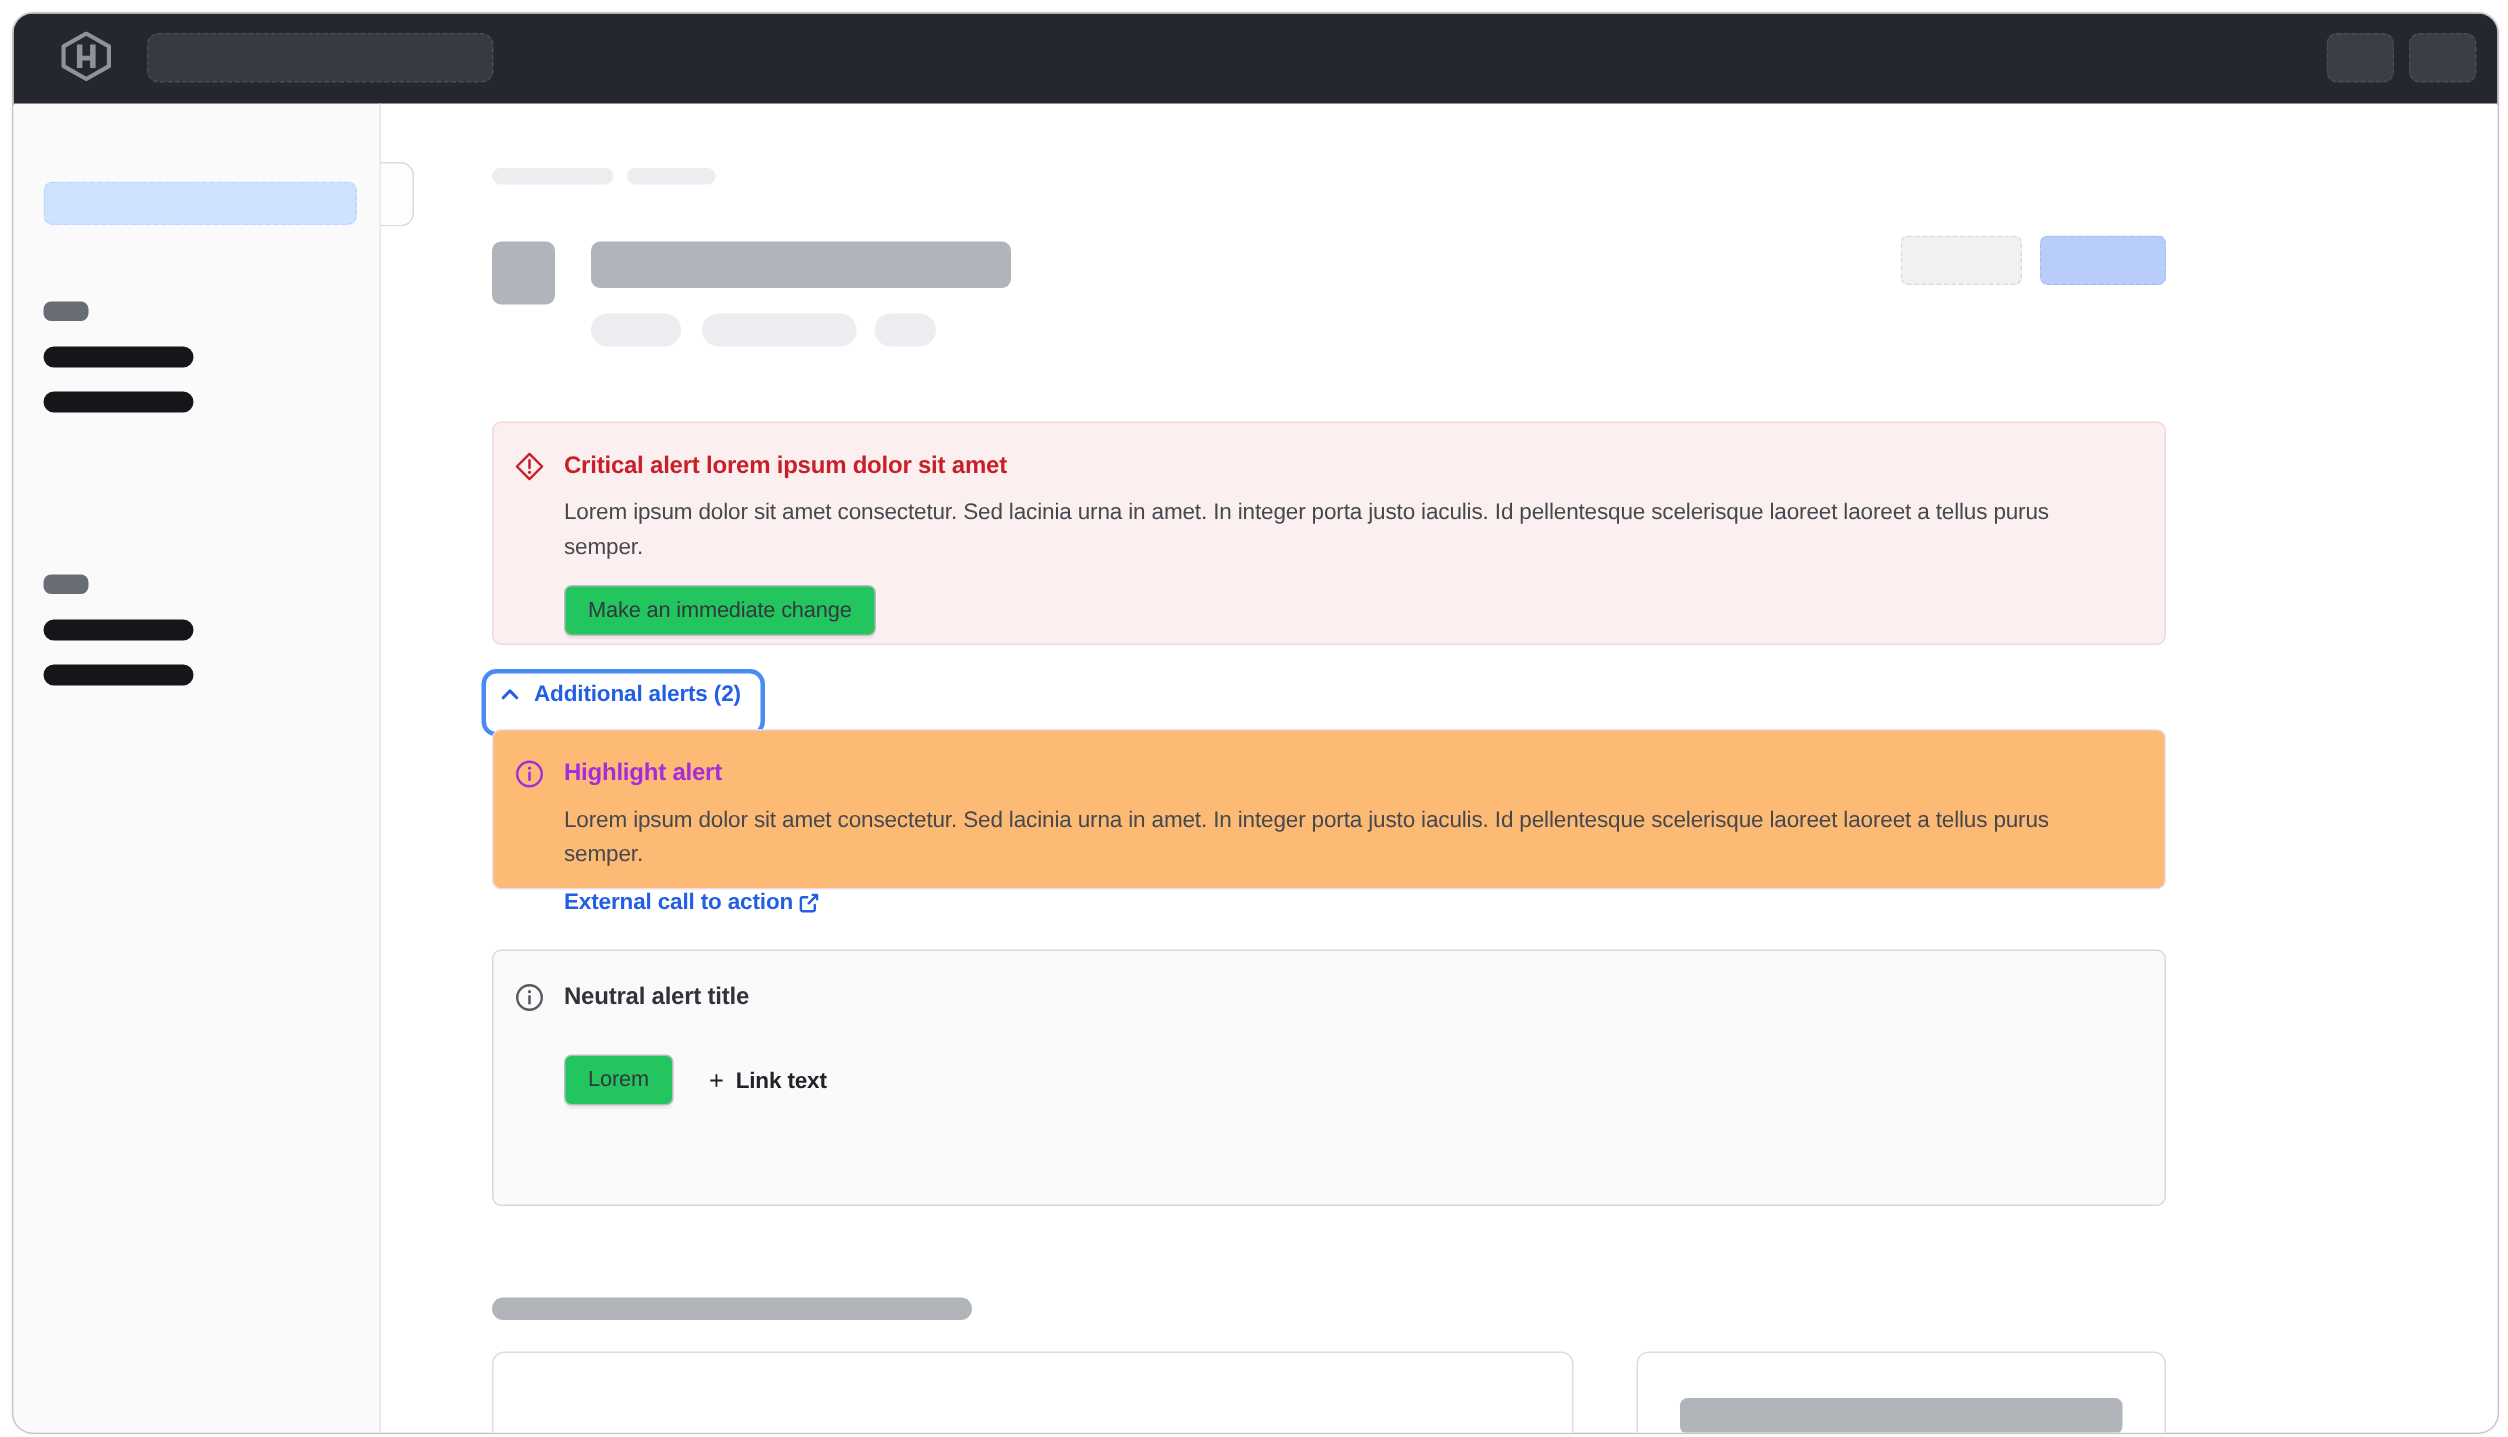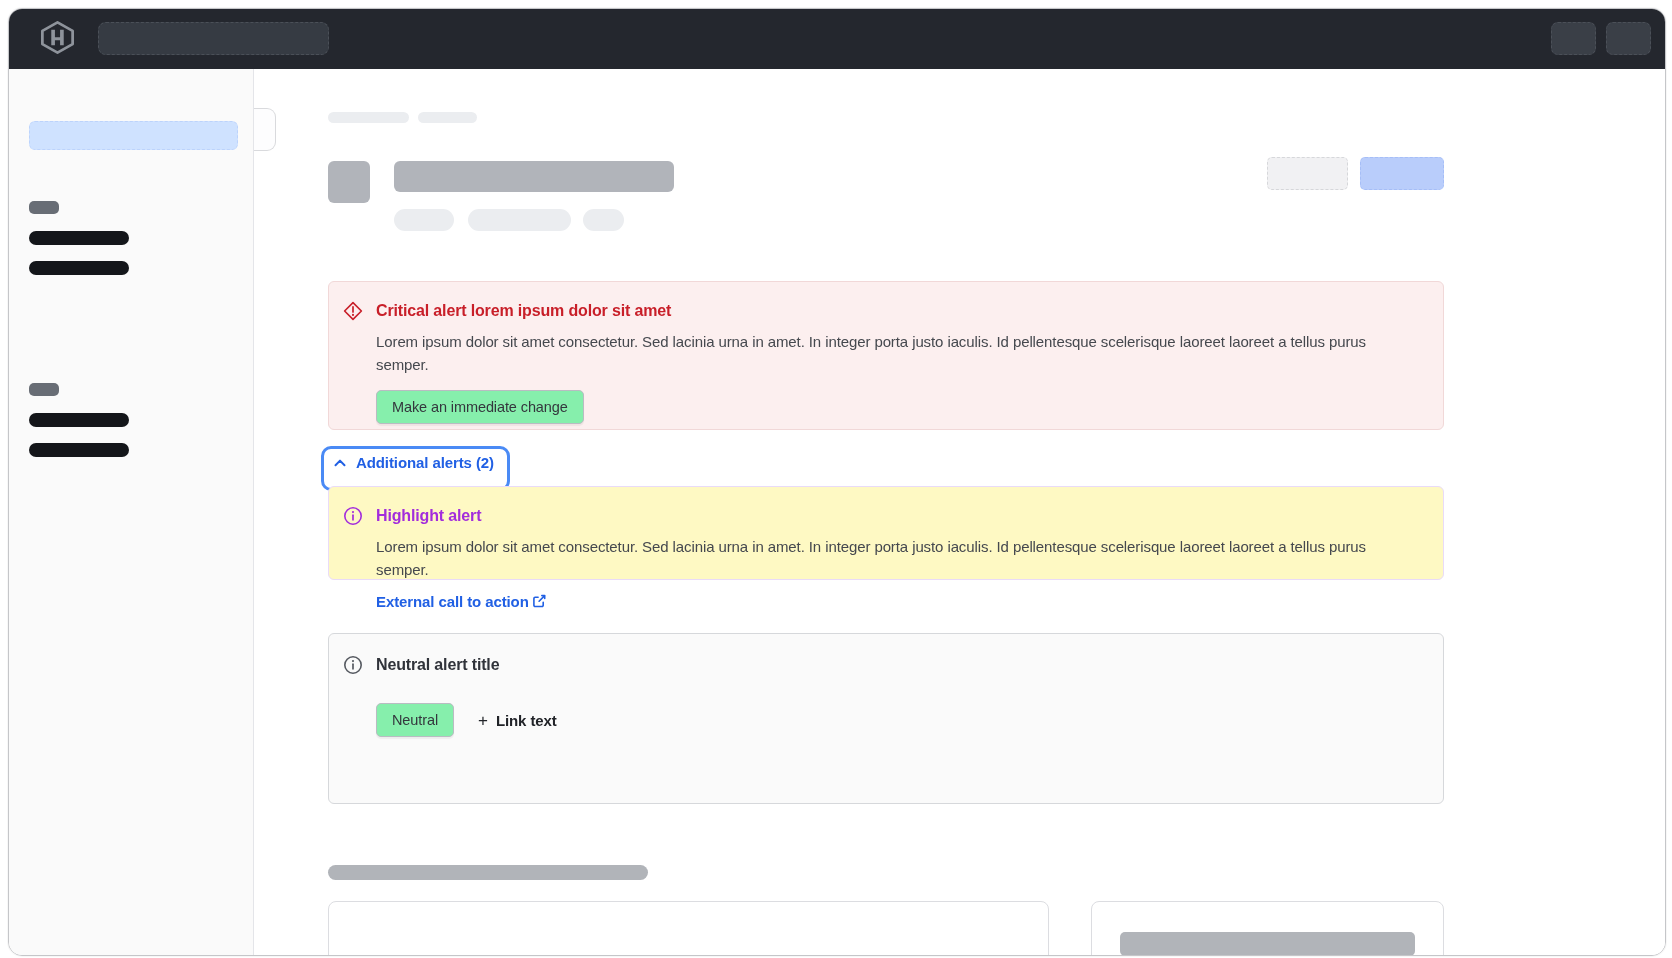--- a/index.html
+++ b/index.html
@@ -45,31 +45,31 @@
          box-sizing:border-box;padding:17px 30px 0 14px;display:grid;
          grid-template-columns:20px 1fr;column-gap:13px;}
   .alert .aicon{grid-column:1;padding-top:2px;}
   .alert .acontent{grid-column:2;}
   .alert-title{font-size:16px;font-weight:700;letter-spacing:-0.15px;line-height:24px;}
   .alert-body{margin:7px 0 0 0;font-size:15px;line-height:23px;letter-spacing:-0.1px;
               color:#45484e;max-width:1040px;}
   .alert-actions{margin-top:14px;display:flex;align-items:center;gap:24px;}
   .alert.critical{top:212px;height:149px;background:#fcefef;border-color:#f1d8d8;}
   .alert.critical .alert-title{color:var(--critical-red,#c81f29);}
-  .alert.highlight{top:417px;height:94px;background:#fef9c3;border-color:#e9dbf8;}
+  .alert.highlight{top:417px;height:107px;background:#fdba74;border-color:#e9dbf8;}
   .alert.highlight .alert-title{color:var(--highlight-purple,#a32ddc);}
   .alert.highlight .alert-actions{margin-top:12px;}
   .alert.neutral{top:564px;height:171px;background:#fafafa;border-color:#d6d8db;padding-top:19px;}
   .alert.neutral .alert-title{color:#30333a;}
   .alert.neutral .alert-body{margin-top:9px;}
   .alert.neutral .alert-actions{margin-top:26px;}
-  .btn-secondary{background:#86efac;border:1px solid #b9bcc2;border-radius:5px;padding:8px 15px;
+  .btn-secondary{background:#22c55e;border:1px solid #b9bcc2;border-radius:5px;padding:8px 15px;
          font-size:14.5px;color:#34373d;letter-spacing:-0.1px;cursor:pointer;
          box-shadow:0 2px 1px rgba(0,0,0,0.05);font-family:inherit;}
-  .link-ext{display:inline-flex;align-items:flex-start;gap:2px;color:var(--link-blue,#2160e4);
+  .link-ext{display:inline-flex;align-items:center;gap:2px;color:var(--link-blue,#2160e4);
          font-size:15px;font-weight:600;letter-spacing:-0.1px;text-decoration:none;cursor:pointer;}
   .link-plain{display:inline-flex;align-items:center;gap:8px;color:#212328;font-size:15px;
          font-weight:600;letter-spacing:-0.1px;text-decoration:none;cursor:pointer;}
   .link-plain .plus{font-size:17px;font-weight:400;line-height:1;}
   
   .alerts-toggle{position:absolute;left:67px;top:377px;display:flex;align-items:center;gap:9px;
          padding:5px 13px 17px 9px;border:3px solid var(--focus-blue,#4a8af5);border-radius:10px;
          background:#fff;color:var(--link-blue,#2160e4);font-size:15px;font-weight:600;
          letter-spacing:-0.1px;cursor:pointer;font-family:inherit;}
   
@@ -186,21 +186,21 @@
       <span class="aicon">
         <svg width="20" height="20" viewBox="0 0 20 20">
           <circle cx="10" cy="10" r="8.2" fill="none" stroke="#565a61" stroke-width="1.6"></circle>
           <line x1="10" y1="9.2" x2="10" y2="13.8" stroke="#565a61" stroke-width="1.7" stroke-linecap="round"></line>
           <circle cx="10" cy="6.1" r="1.05" fill="#565a61"></circle>
         </svg>
       </span>
       <div class="acontent">
         <div class="alert-title">Neutral alert title</div>
         <div class="alert-actions">
-          <button class="btn-secondary">Neutral</button>
+          <button class="btn-secondary">Lorem</button>
           <a class="link-plain">
             <span class="plus">+</span>
             <span>Link text</span>
           </a>
         </div>
       </div>
     </div>
 
     <div class="section-bar"></div>
     <div class="card one"></div>

